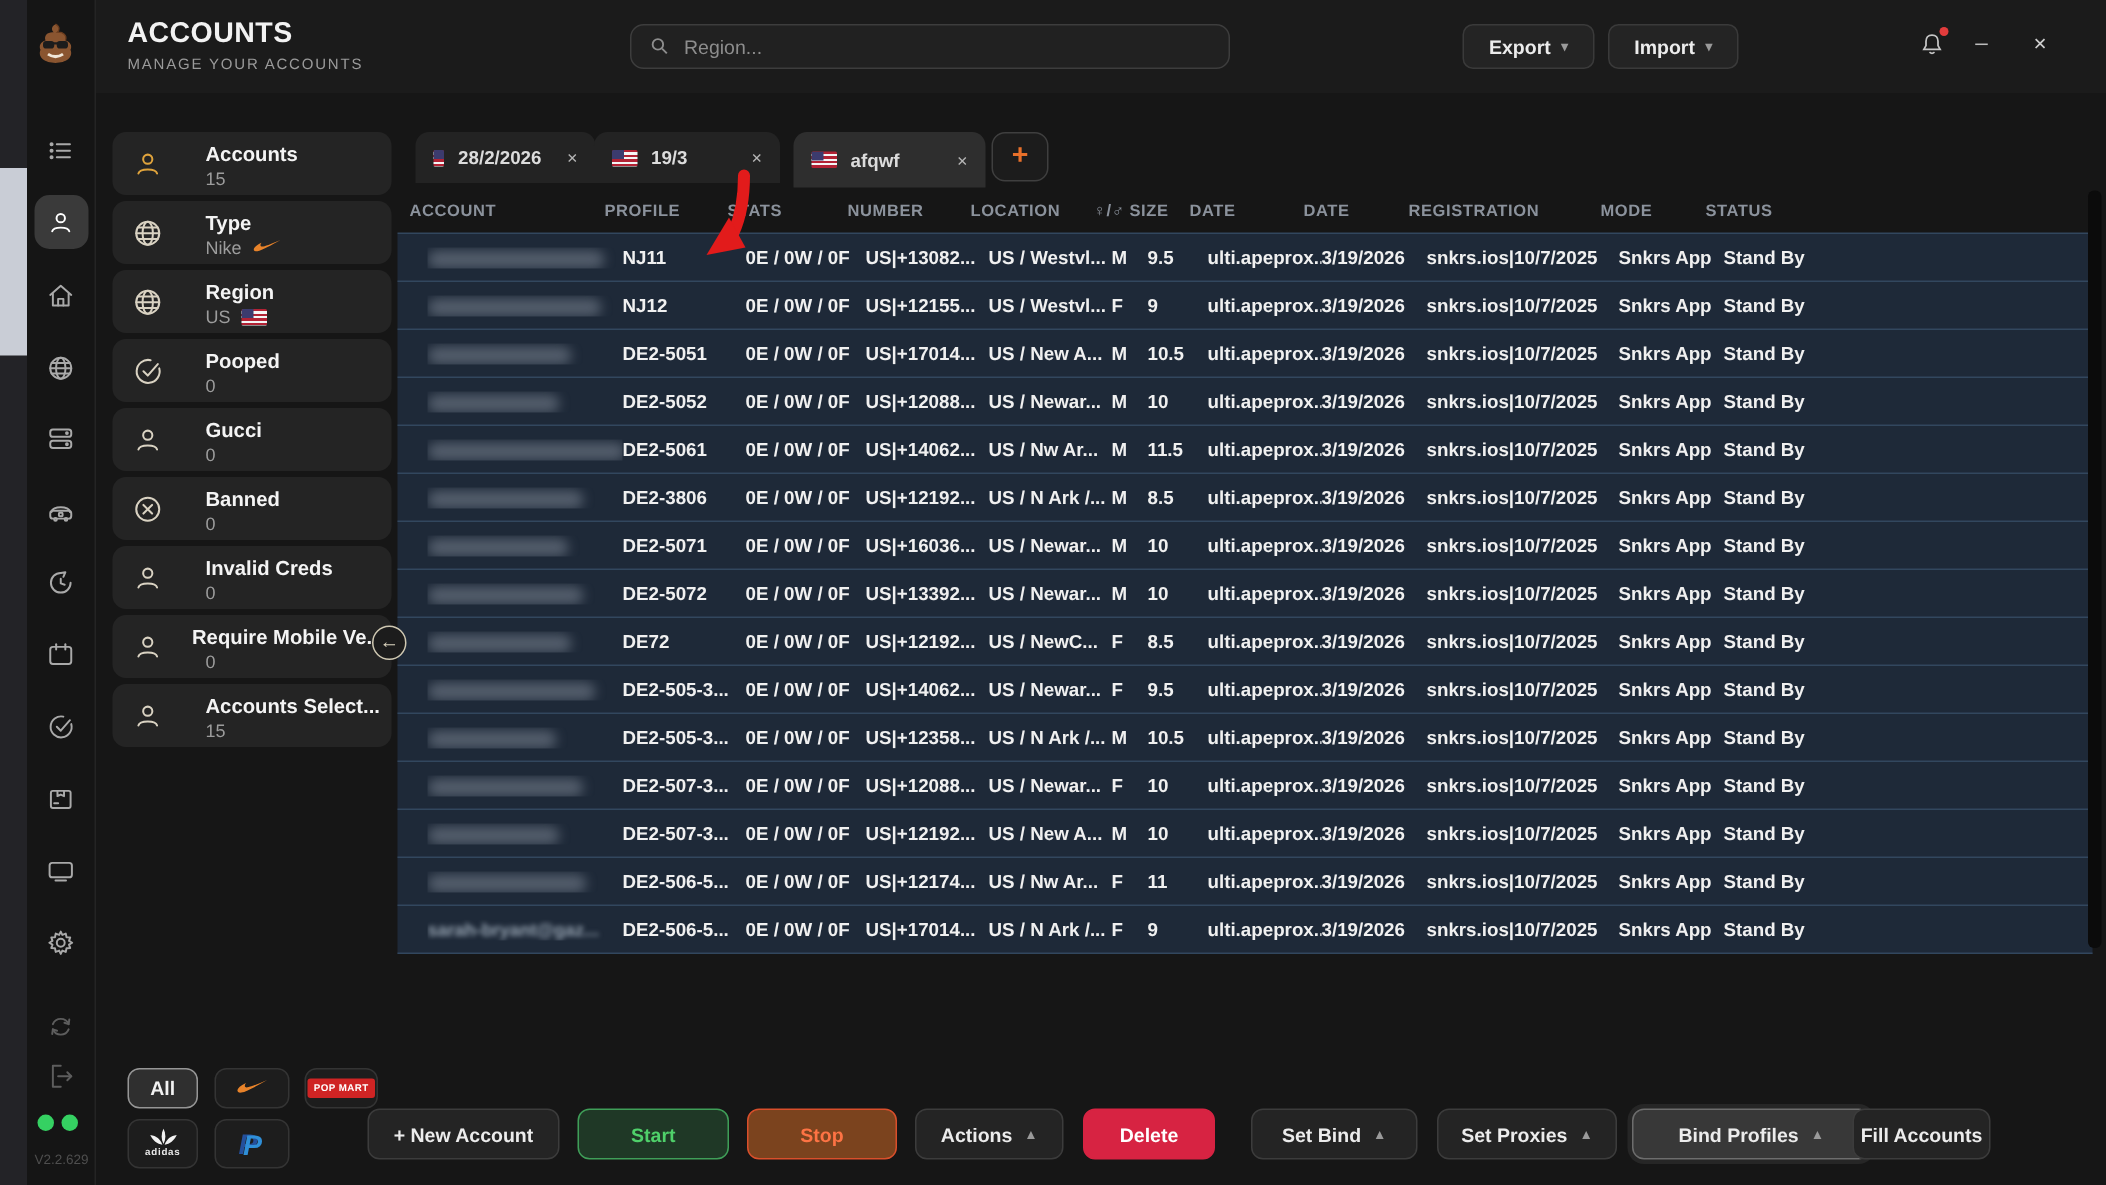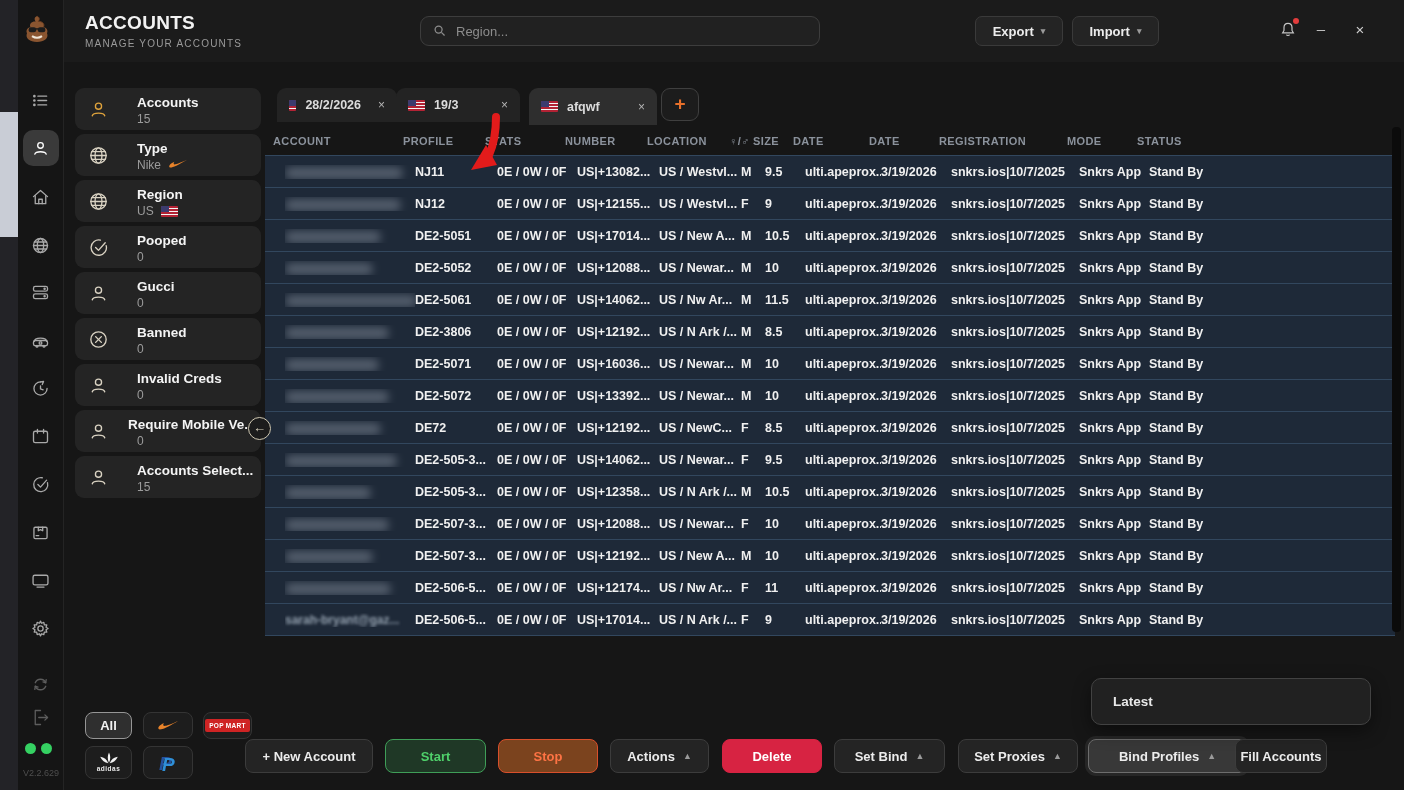--- a/index.html
+++ b/index.html
@@ -628,23 +628,20 @@
         </div>
       </div>
     </div>
   <div class="scrolltrack"></div>
 
   <svg class="red-arrow" width="60" height="78">
     <path d="M41 7 C41 20 39 34 34 45" stroke="#e21b1b" stroke-width="8" fill="none" stroke-linecap="round"></path>
     <polygon points="16,60 42,55 31,35" fill="#e21b1b"></polygon>
   </svg>
 
-  <div class="latest-pop">
-    <span>Latest</span>
-  </div>
 
   <div class="bbtn all" style="left:85px;top:712px;width:47px;height:27px">
       <span>All</span>
     </div>
   <div class="bbtn" style="left:143px;top:712px;width:50px;height:27px">
     <span><svg viewBox="0 0 24 12" width="22" height="11">
           <path d="M23 1 C16 5 8 9.6 4.4 10.2 C1.6 10.7 0.6 8.9 2.1 7.1 C3.2 5.8 5.2 4.4 7.6 3.3 C6.1 5.2 6.7 6.8 8.9 6.4 C11.8 5.9 17.5 3.4 23 1 Z" fill="#e8832a"></path>
         </svg></span>
   </div>
   <div class="bbtn" style="left:203px;top:712px;width:49px;height:27px">
@@ -673,21 +670,21 @@
   <div class="abtn start" style="left:385px;width:101px">
       <span>Start</span>
     </div>
   <div class="abtn stop" style="left:498px;width:100px">
       <span>Stop</span>
     </div>
   <div class="abtn" style="left:610px;width:99px">
       <span>Actions</span>
       <span class="tri">▲</span>
     </div>
-  <div class="abtn delete" style="left:722px;width:100px">
+  <div class="abtn delete" style="left:722px;width:88px">
       <span>Delete</span>
     </div>
   <div class="abtn" style="left:834px;width:111px">
       <span>Set Bind</span>
       <span class="tri">▲</span>
     </div>
   <div class="abtn" style="left:958px;width:120px">
       <span>Set Proxies</span>
       <span class="tri">▲</span>
     </div>

